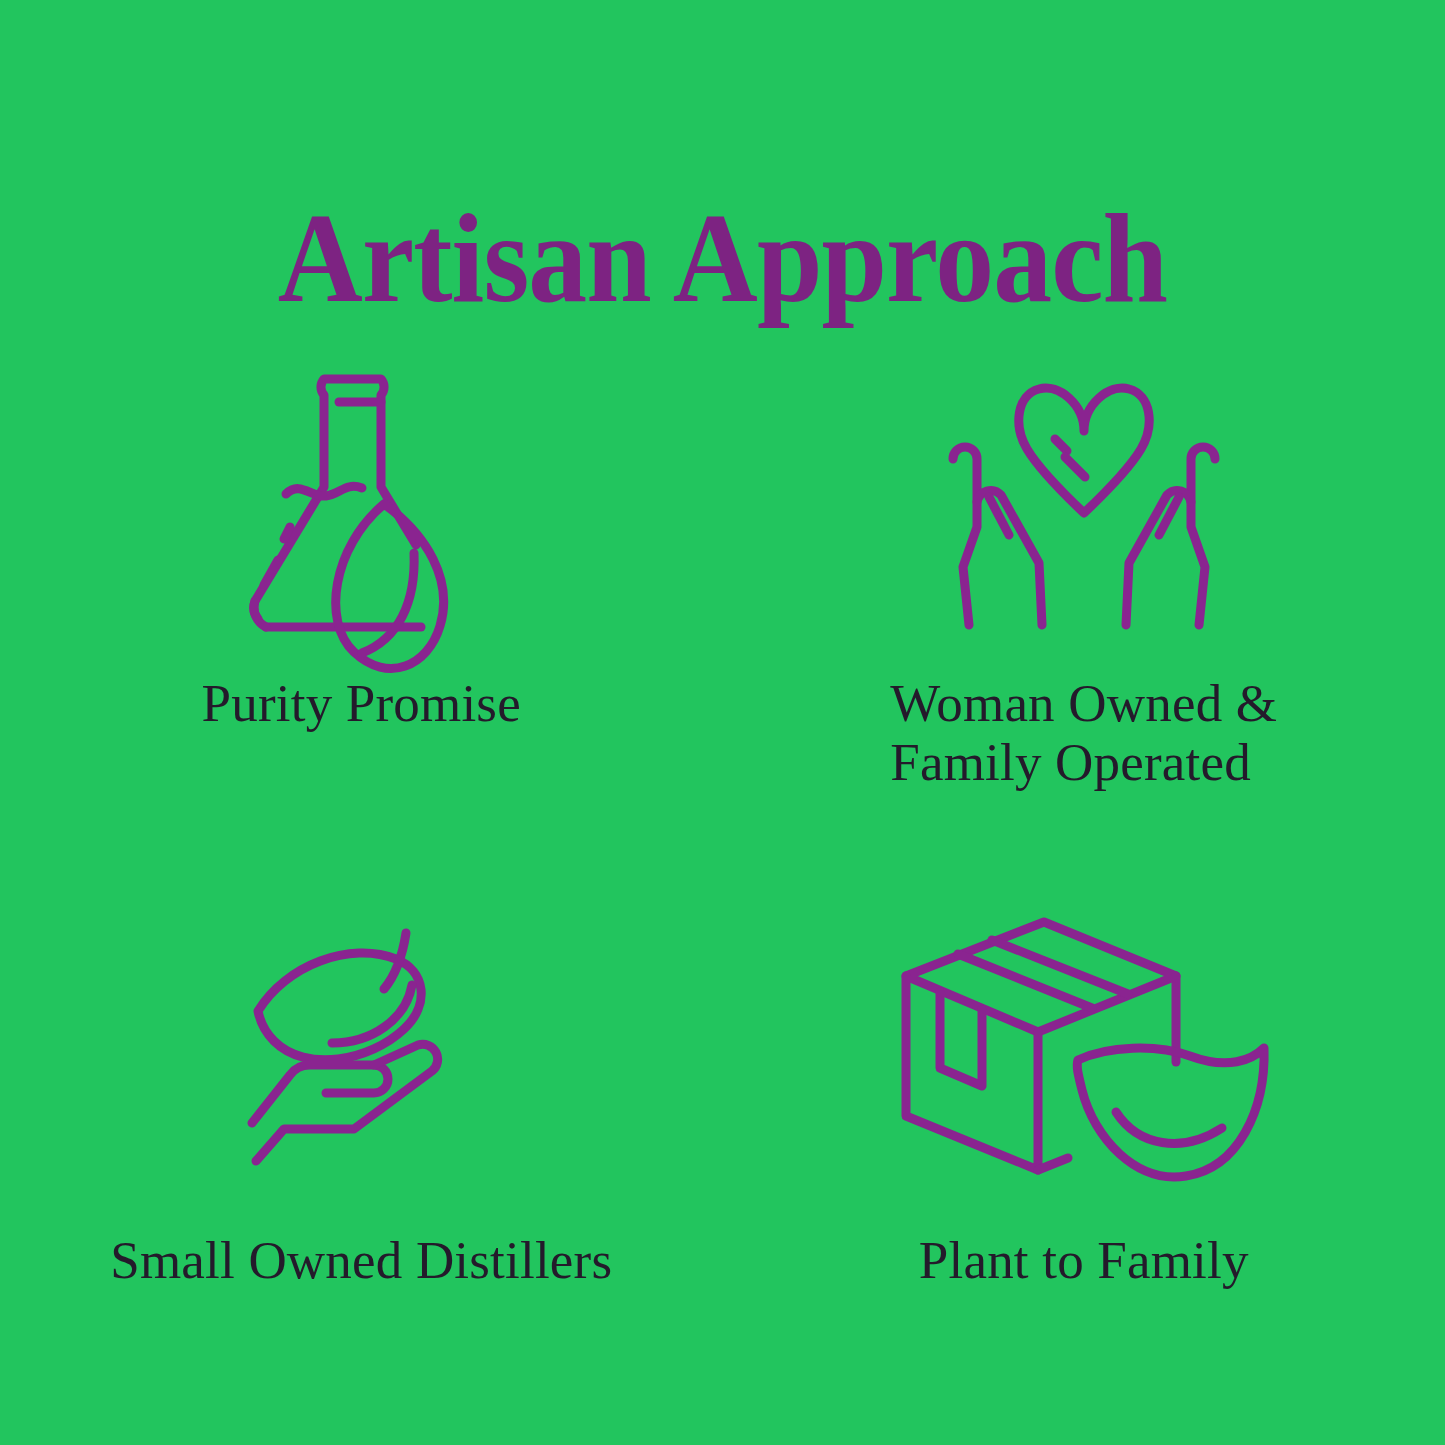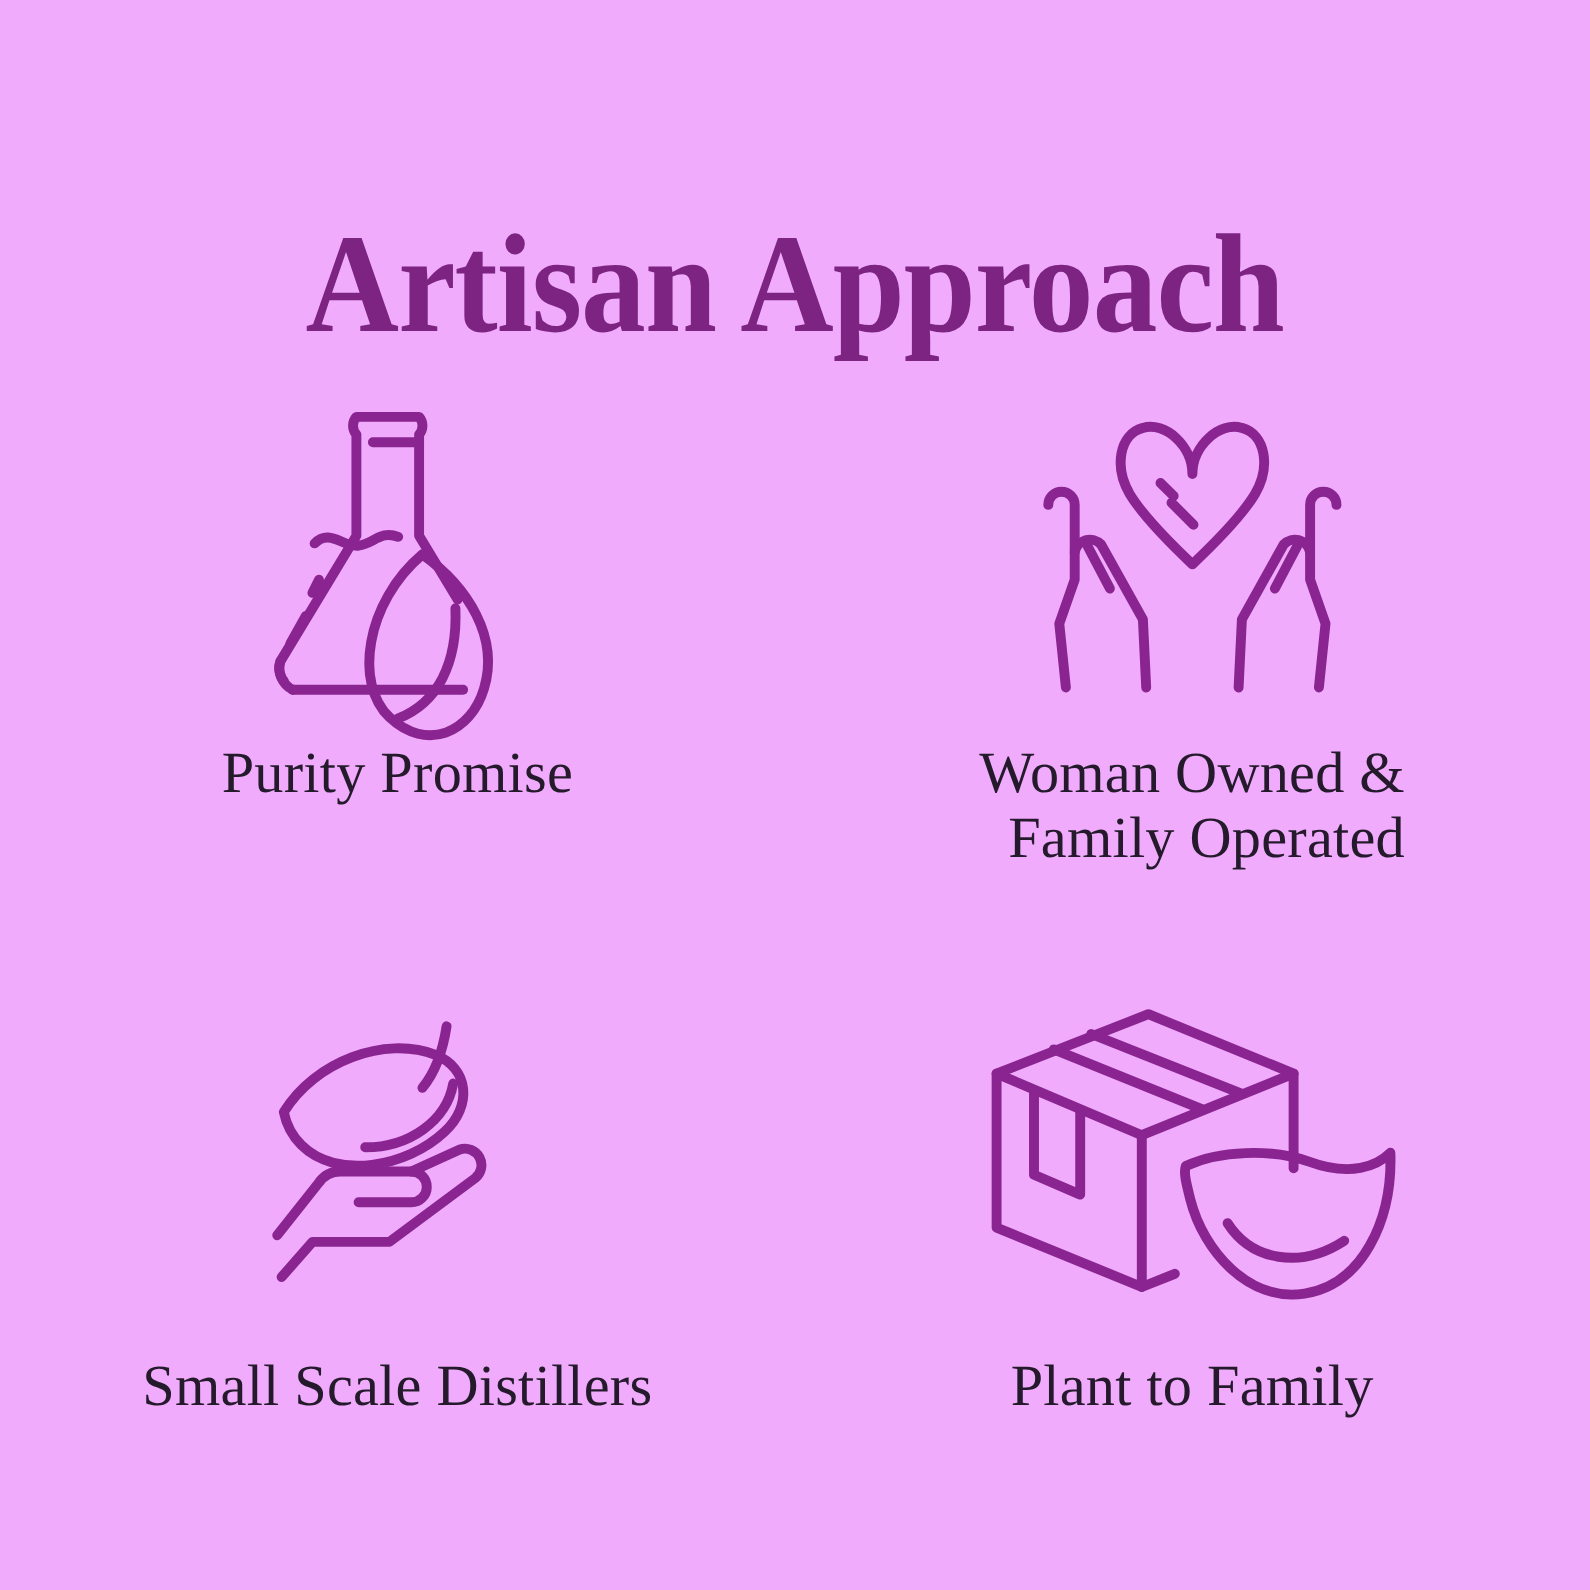--- a/index.html
+++ b/index.html
@@ -12,21 +12,21 @@
     height: 1445px;
     background: #f7f6f6;
     font-family: "Liberation Serif", "DejaVu Serif", serif;
     overflow: hidden;
   }
 
   .page {
     position: relative;
     width: 1445px;
     height: 1445px;
-    background: #f0abfc;
+    background: #22c55e;
     box-sizing: border-box;
   }
 
   
   .title {
     position: absolute;
     top: 108px;
     left: 0;
     width: 1445px;
     text-align: center;
@@ -73,21 +73,21 @@
   .cell-r1 .icon-wrap { margin-top: 22px; }
   .cell-r2 .icon-wrap { margin-top: 45px; }
 
   .cell .icon-wrap svg {
     display: block;
     overflow: visible;
   }
 
   .feature-label {
     margin-top: 22px;
-    text-align: right;
+    text-align: left;
     color: #241a2b;
     font-family: "Liberation Serif", "DejaVu Serif", serif;
     font-weight: normal;
     font-size: 53px;
     line-height: 1.12;
     letter-spacing: 0.2px;
     white-space: pre-line;
   }
 
   .cell-r2 .feature-label { margin-top: 36px; }
@@ -221,21 +221,21 @@
                    L 80 170"></path>
 
           <path class="stroke" d="M 128 142
                    L 172 122
                    A 15 15 0 0 1 186 148
                    L 108 206
                    L 38 206
                    L 10 238"></path>
         </svg>
       </div>
-      <div class="feature-label">Small Scale Distillers</div>
+      <div class="feature-label">Small Owned Distillers</div>
     </div>
 
     <div class="cell cell-r2">
       <div class="icon-wrap">
         <svg width="375" height="258" viewBox="0 0 375 258">
 
           <path class="stroke" d="M 10 60
                    L 148 6
                    L 280 60
                    L 142 116 Z"></path>

